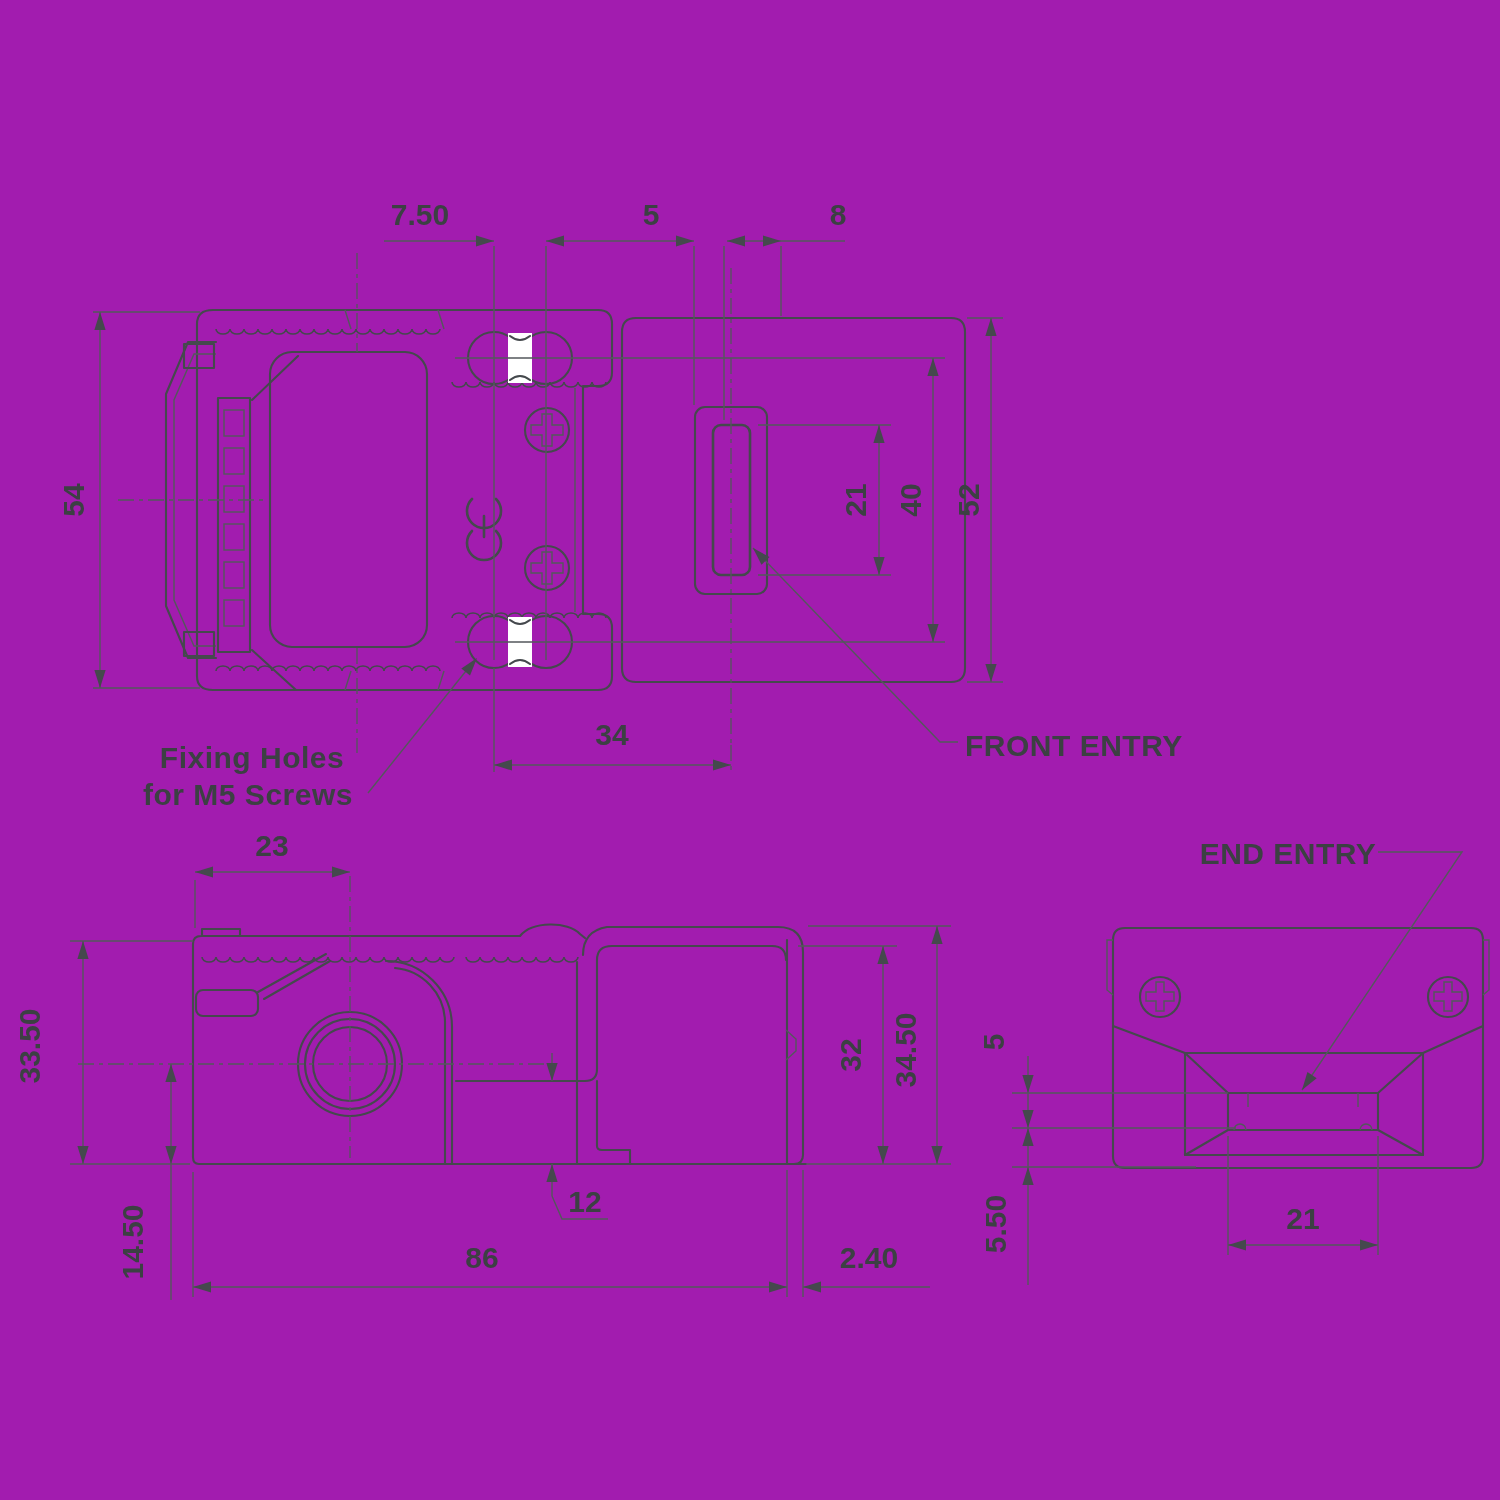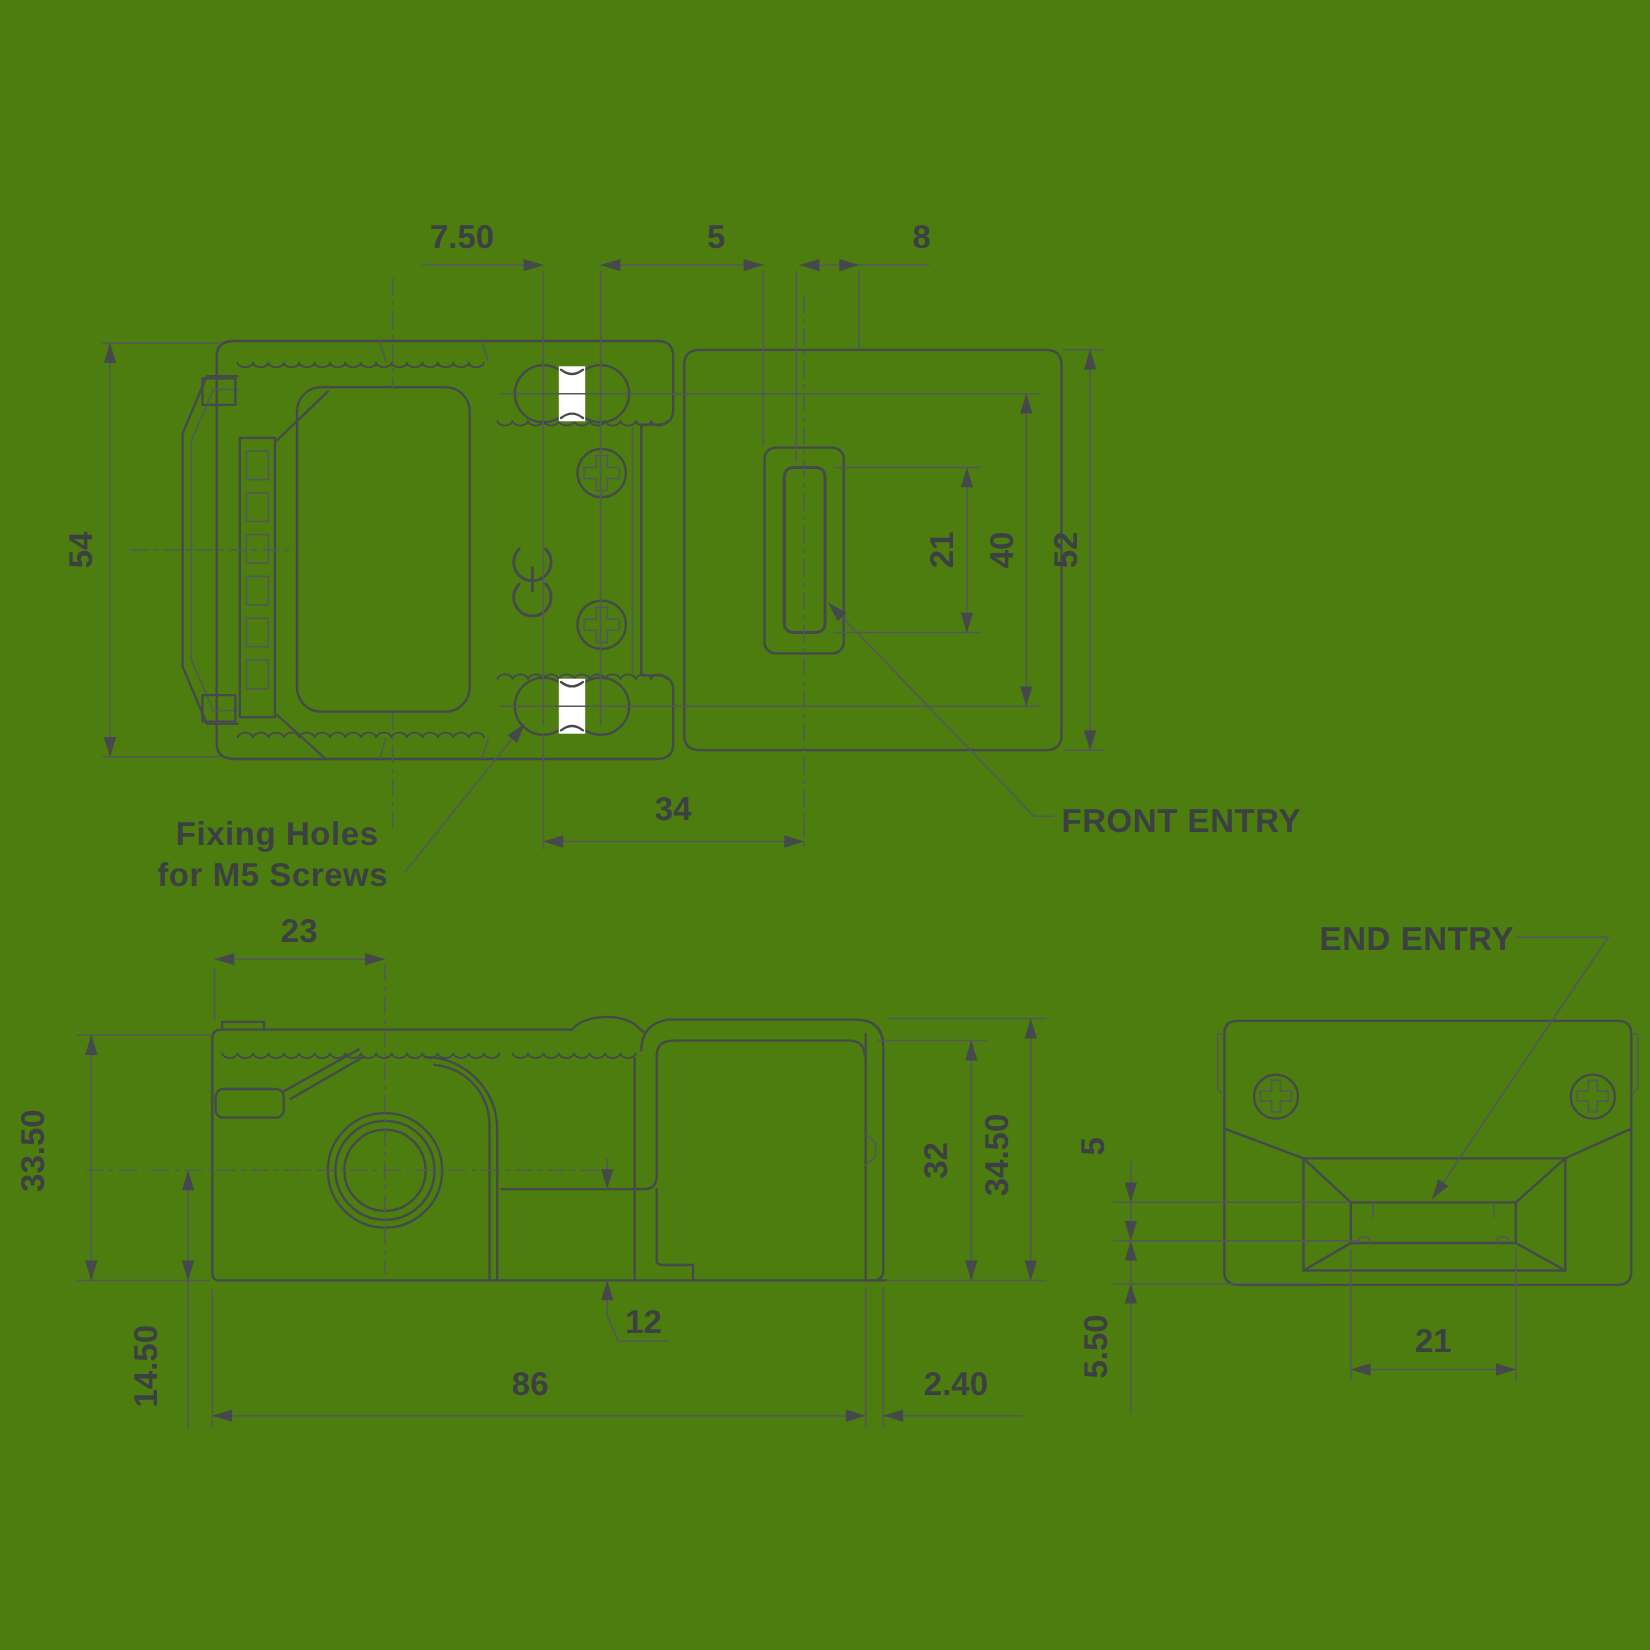--- a/index.html
+++ b/index.html
@@ -1,16 +1,16 @@
 <!DOCTYPE html>
 <html><head>
 <meta charset="utf-8">
 <style>
   html,body{margin:0;padding:0;background:#ffffff;}
-  .stage{position:relative;width:1500px;height:1500px;background:#4d7c0f;overflow:hidden;
+  .stage{position:relative;width:1500px;height:1500px;background:#a21caf;overflow:hidden;
          font-family:"Liberation Sans",sans-serif;}
   svg{display:block}
   .o{fill:none;stroke:#45494d;stroke-width:2.1;stroke-linejoin:round;stroke-linecap:round;}
   .o2{fill:none;stroke:#45494d;stroke-width:2.6;stroke-linejoin:round;}
   .t{fill:none;stroke:#54585c;stroke-width:1.4;stroke-linecap:butt;}
   .w{fill:none;stroke:#45494d;stroke-width:1.6;}
   .c{fill:none;stroke:#54585c;stroke-width:1.3;stroke-dasharray:16 5 4 5;}
   .mask{fill:#ffffff;stroke:none;}
   .arrow{fill:#45494d;stroke:none;}
   text{fill:#3c4043;font-weight:bold;font-size:30px;}

